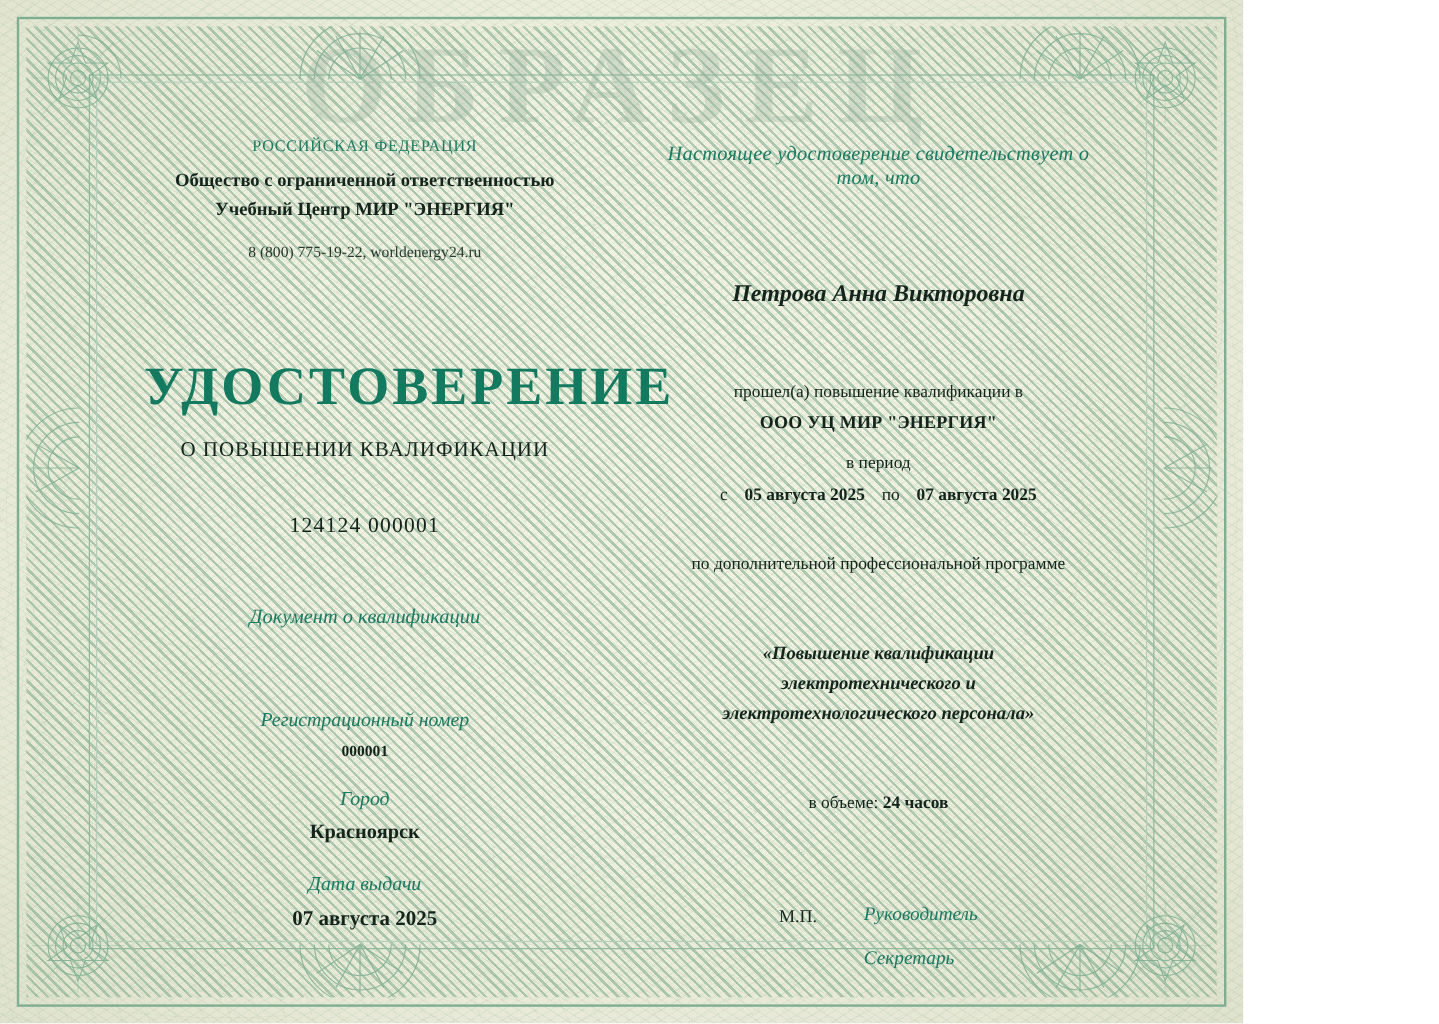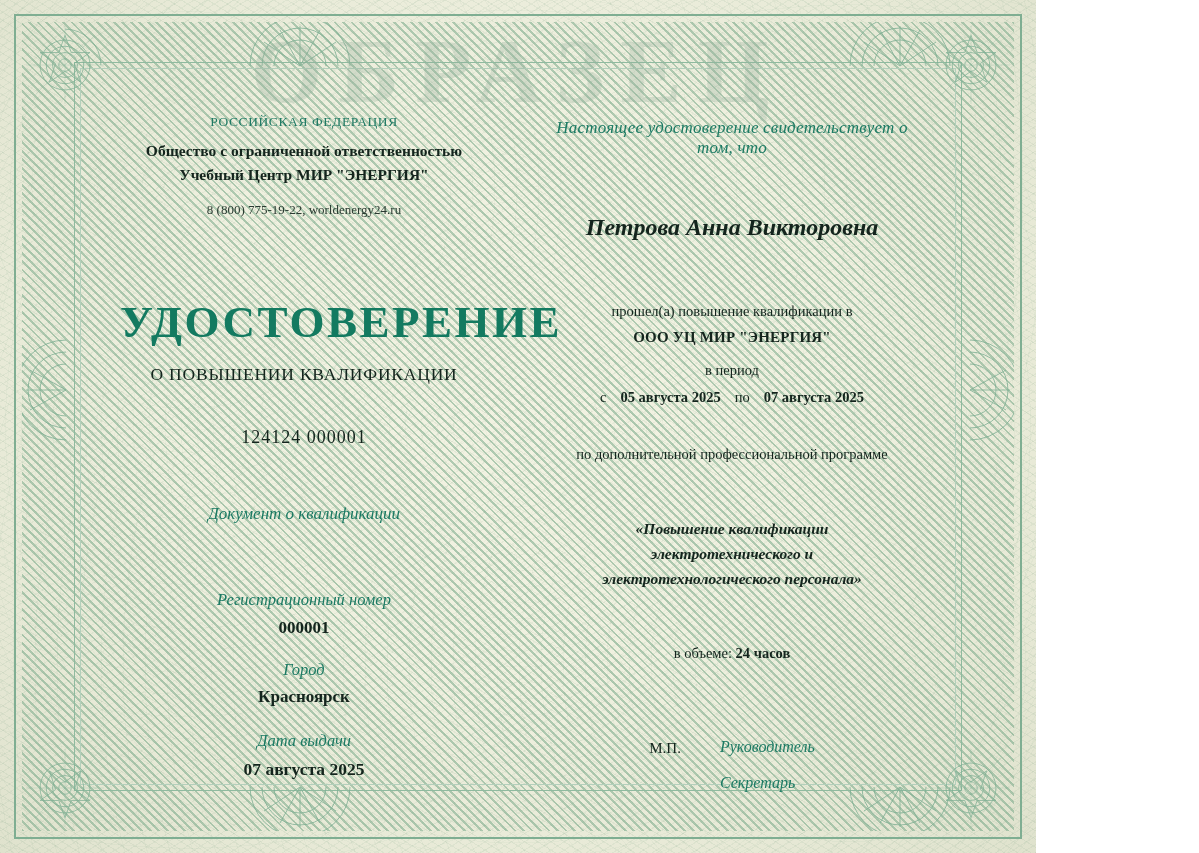--- a/index.html
+++ b/index.html
@@ -187,21 +187,21 @@
   }
 
   .reg-label {
     margin-top: 66px;
     font-size: 16.5px;
     font-style: italic;
     color: #1b7a63;
   }
   .reg-value {
     margin-top: 8px;
-    font-size: 17px;
+    font-size: 13px;
     font-weight: 700;
     color: #14241d;
   }
   .city-label {
     margin-top: 22px;
     font-size: 16.5px;
     font-style: italic;
     color: #1b7a63;
   }
   .city-value {
@@ -225,22 +225,22 @@
 
   
   .r-attest {
     margin-top: 18px;
     font-size: 17px;
     font-style: italic;
     color: #1b7a63;
     letter-spacing: .2px;
   }
   .r-name {
-    margin-top: 56px;
-    font-size: 24px;
+    margin-top: 76px;
+    font-size: 20px;
     font-style: italic;
     font-weight: 700;
     color: #14241d;
   }
   .r-passed {
     margin-top: 62px;
     font-size: 14.5px;
     color: #14241d;
   }
   .r-org {

